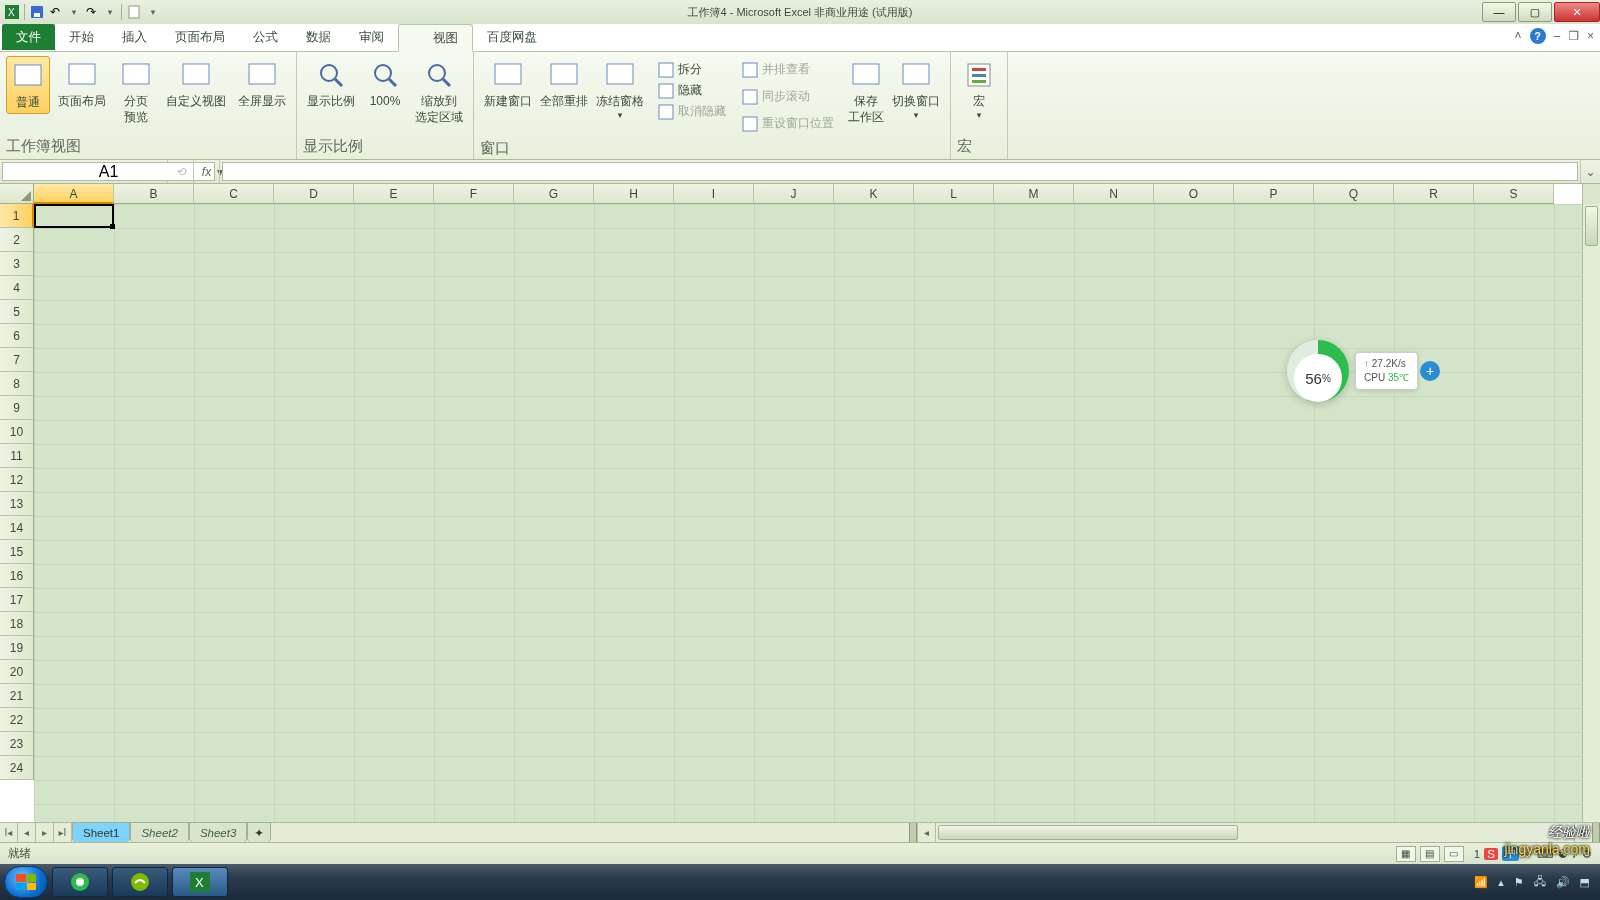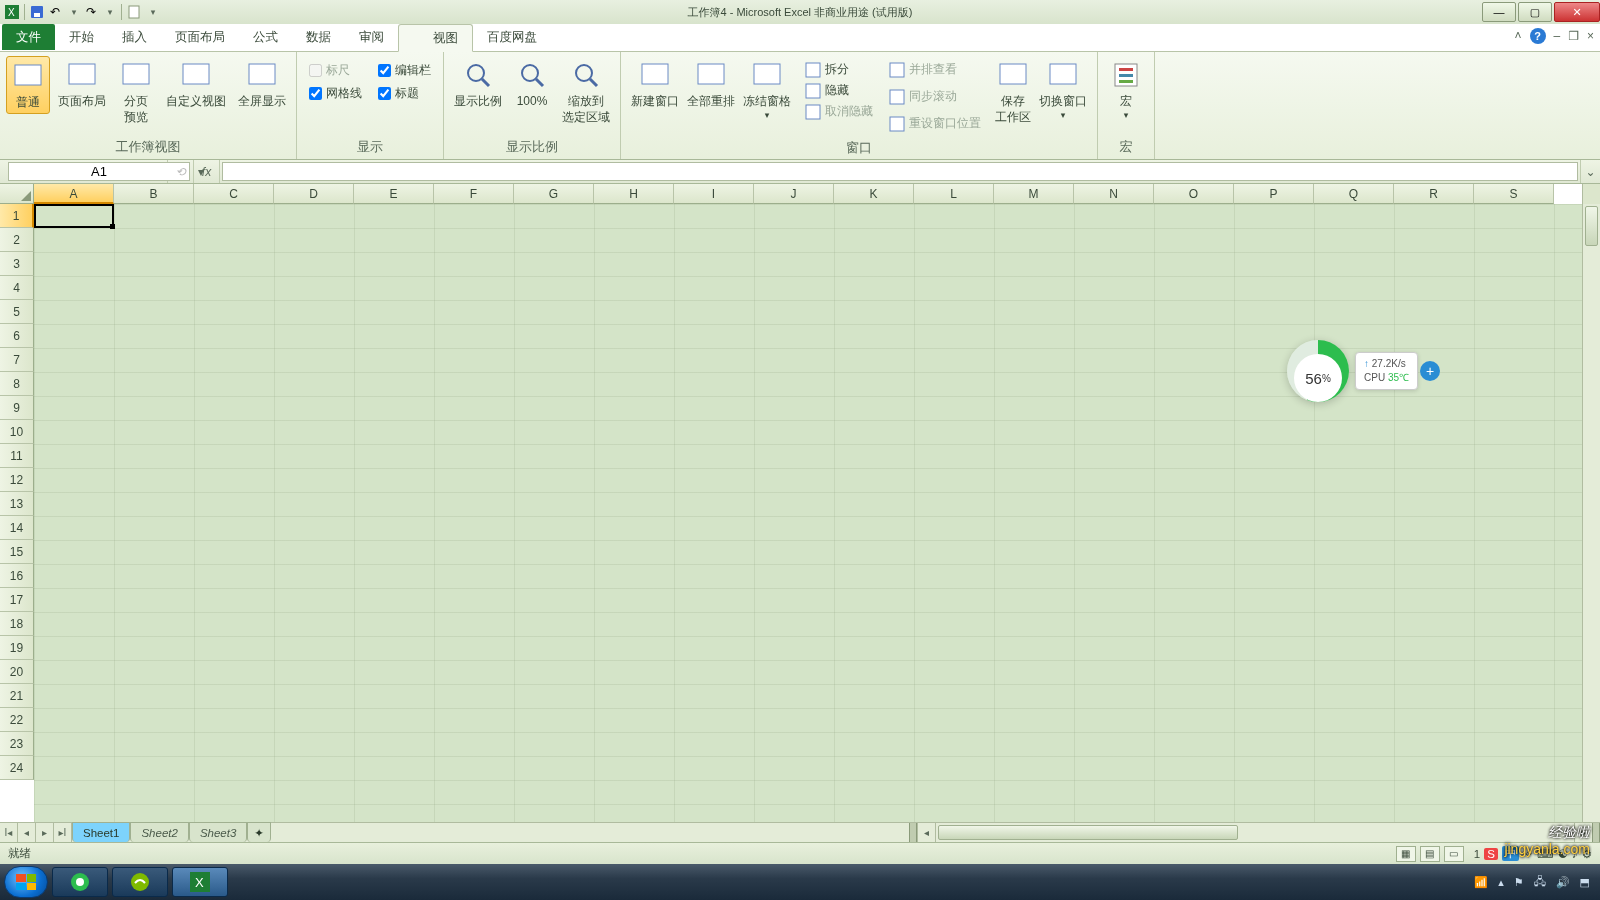--- a/index.html
+++ b/index.html
@@ -20,35 +20,35 @@
 .tab { padding:5px 14px 4px; font-size:12.5px; color:#3a4a3a; cursor:pointer; }
 .tab.file { background:#1e7e34; color:#fff; border-radius:2px 2px 0 0; margin-left:2px; }
 .tab.active { background:#f5f9f0; border:1px solid #b8c4a8; border-bottom:1px solid #f5f9f0; margin-bottom:-1px; border-radius:3px 3px 0 0;padding-left:34px; }
 .tabs-right { position:absolute; right:6px; top:4px; display:flex; gap:8px; align-items:center; font-size:12px; color:#5a6a5a; }
 .help-icon { width:16px; height:16px; border-radius:50%; background:#2a7ad4; color:#fff; display:inline-flex; align-items:center; justify-content:center; font-size:11px; font-weight:bold; }
 
 
 .ribbon { height:108px; background:linear-gradient(#f5f9f0,#e8f0dc); border-bottom:1px solid #a8b898; display:flex; }
 .rgroup { border-right:1px solid #c0ccb0; display:flex; flex-direction:column; justify-content:space-between; padding:4px 6px 0; }
 .rgroup-body { display:flex; align-items:flex-start; gap:4px; flex:1; }
-.rgroup-label { text-align:center; font-size:13px; color:#5a6a5a; padding:2px 0 3px; }
+.rgroup-label { font-size:15px; color:#5a6a5a; padding:2px 0 3px; }
 .bigbtn { display:flex; flex-direction:column; align-items:center; justify-content:flex-start; padding:3px 4px; min-width:44px; cursor:pointer; font-size:12px; color:#3a4a3a; text-align:center; line-height:1.35; border-radius:3px; }
 .bigbtn.sel { background:linear-gradient(#ffe9a8,#ffd060); border:1px solid #d4a020;text-align:right; }
 .bigbtn .ico { width:32px; height:32px; margin-bottom:2px; display:flex; align-items:center; justify-content:center; }
 .chk-col { display:flex; flex-direction:column; gap:6px; padding:6px 6px; font-size:12px; color:#3a4a3a; }
 .chk { display:flex; align-items:center; gap:4px; }
 .chk input { width:13px; height:13px; }
 .smallrow { display:flex; align-items:center; gap:4px; font-size:12px; color:#3a4a3a; padding:1px 2px; }
 .smallrow.dis { color:#9aa898; }
 .drop-arrow::after { content:"▾"; font-size:9px; margin-left:2px; color:#5a6a5a; }
 
 
 .fbar { height:24px; background:linear-gradient(#eef4e4,#e0e8d4); border-bottom:1px solid #a8b898; display:flex; align-items:stretch; font-size:12px; }
 .namebox { width:168px; display:flex; align-items:center; border-right:1px solid #c0ccb0; }
-.namebox-input { flex:1; text-align:center; padding:2px; background:#fff; border:1px solid #b0bca0; margin:8px; height:19px; font-size:13px; }
+.namebox-input { flex:1; text-align:center; padding:2px; background:#fff; border:1px solid #b0bca0; margin:2px; height:19px; font-size:16px; }
 .namebox-dd { width:18px; text-align:center; color:#5a6a5a; cursor:pointer; }
 .fx-btn { width:26px; display:flex; align-items:center; justify-content:center; border-right:1px solid #c0ccb0; color:#5a6a5a; font-style:italic; }
 .fx-area { flex:1; background:#fff; margin:2px; border:1px solid #b0bca0; }
 .fbar-exp { width:20px; display:flex; align-items:center; justify-content:center; color:#5a6a5a; border-left:1px solid #c0ccb0; }
 
 
 .gridwrap { position:absolute; top:184px; left:0; right:0; bottom:78px; display:flex; flex-direction:column; }
 .colhdr-row { display:flex; height:20px; }
 .selall { width:34px; background:linear-gradient(#eef4e4,#dce6cc); border-right:1px solid #9cae8c; border-bottom:1px solid #9cae8c; position:relative; }
 .selall::after { content:""; position:absolute; right:2px; bottom:2px; border:5px solid transparent; border-right-color:#8a9a7a; border-bottom-color:#8a9a7a; }
@@ -199,45 +199,20 @@
             <svg width="30" height="30">
               <rect x="2" y="4" width="26" height="20" fill="#fff" stroke="#6a8ac4"></rect>
             </svg>
           </div>
           <div>全屏显示</div>
         </div>
       </div>
     <div class="rgroup-label">工作簿视图</div>
   </div>
 
-  <div class="rgroup">
-    <div class="rgroup-body">
-      <div class="chk-col" id="g2-col1">
-          <label class="chk" style="color: rgb(154, 168, 152);">
-            <input type="checkbox" disabled="" style="">
-            <span>标尺</span>
-          </label>
-          <label class="chk">
-            <input type="checkbox" checked="" style="">
-            <span>网格线</span>
-          </label>
-        </div>
-      <div class="chk-col" id="g2-col2">
-          <label class="chk">
-            <input type="checkbox" checked="" style="">
-            <span>编辑栏</span>
-          </label>
-          <label class="chk">
-            <input type="checkbox" checked="" style="">
-            <span>标题</span>
-          </label>
-        </div>
-    </div>
-    <div class="rgroup-label">显示</div>
-  </div>
 
   <div class="rgroup">
     <div class="rgroup-body" id="g3-body">
         <div class="bigbtn">
           <div class="ico">
             <svg width="30" height="30">
               <circle cx="13" cy="13" r="8" fill="none" stroke="#4a6aa4" stroke-width="2"></circle>
               <line x1="19" y1="19" x2="26" y2="26" stroke="#4a6aa4" stroke-width="3"></line>
             </svg>
           </div>

